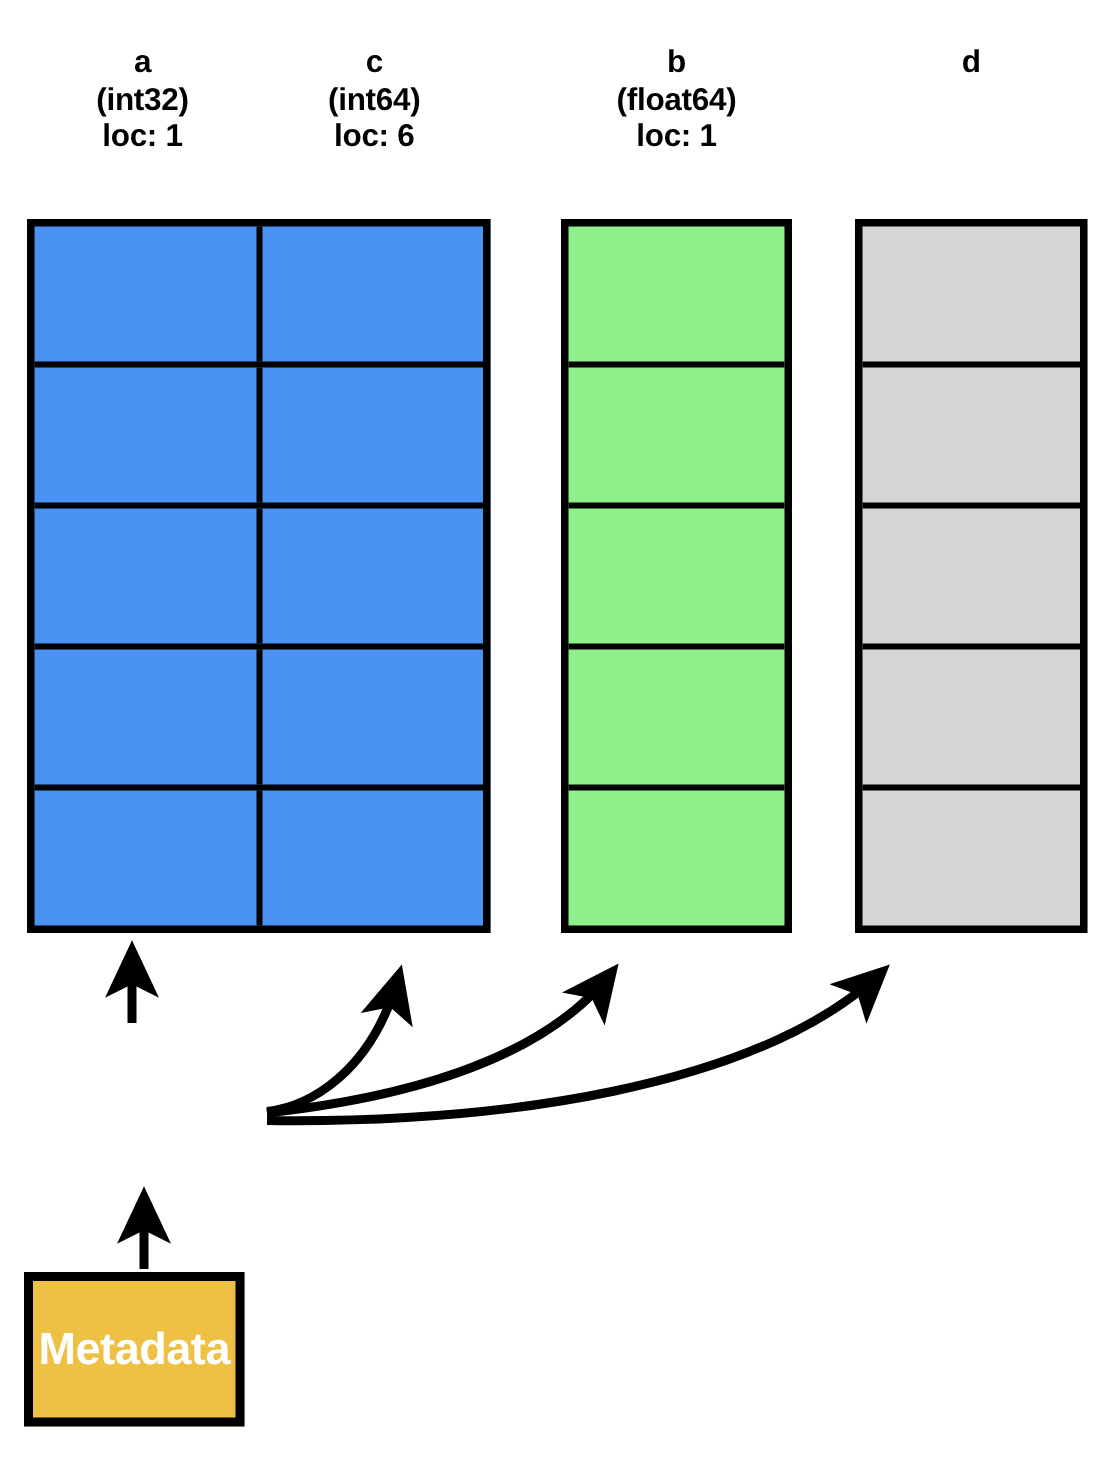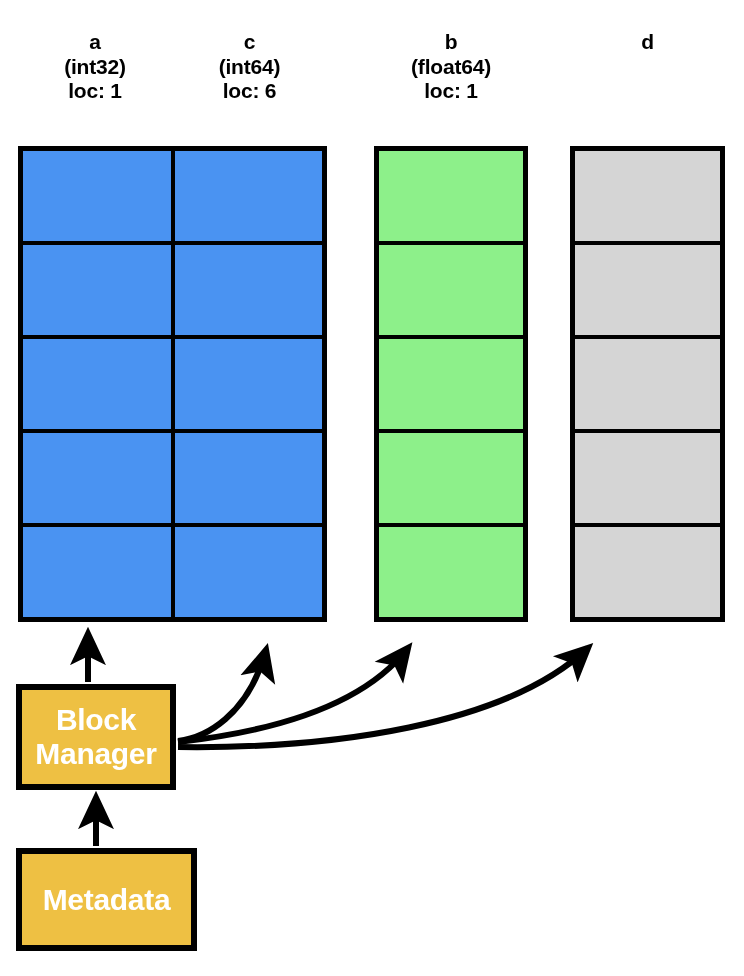--- a/index.html
+++ b/index.html
@@ -167,24 +167,18 @@
 
     <path d="M178,741 C 205,738 248,716 266,650" fill="none" stroke="#000000" stroke-width="6" marker-end="url(#ah)"></path>
 
     <path d="M178,742 C 260,733 360,710 408,648" fill="none" stroke="#000000" stroke-width="6" marker-end="url(#ah)"></path>
 
     <path d="M178,747 C 330,749 505,726 588,648" fill="none" stroke="#000000" stroke-width="6" marker-end="url(#ah)"></path>
 
     <line x1="96" y1="846" x2="96" y2="798" stroke="#000000" stroke-width="6" marker-end="url(#ah)"></line>
   </svg>
 
-  <div class="node-box" style="left:16px; top:684px; width:160px; height:106px; background:#eec043;">
-    <div>
-      <span>Block</span><br>
-      <span>Manager</span>
-    </div>
-  </div>
 
-  <div class="node-box" style="left:16px; top:848px; width:181px; height:103px; background:#eec043;">
+  <div class="node-box" style="left:16px; top:848px; width:147px; height:103px; background:#eec043;">
     <span>Metadata</span>
   </div>
 
 </div>
 
 </body></html>

